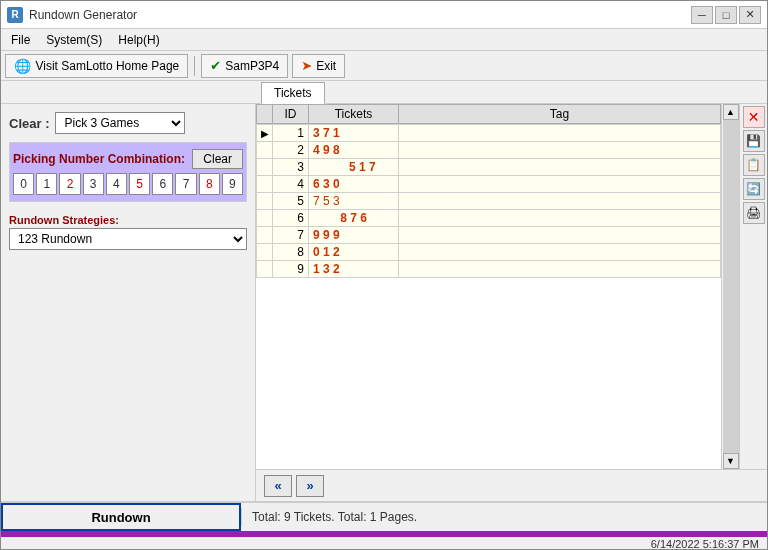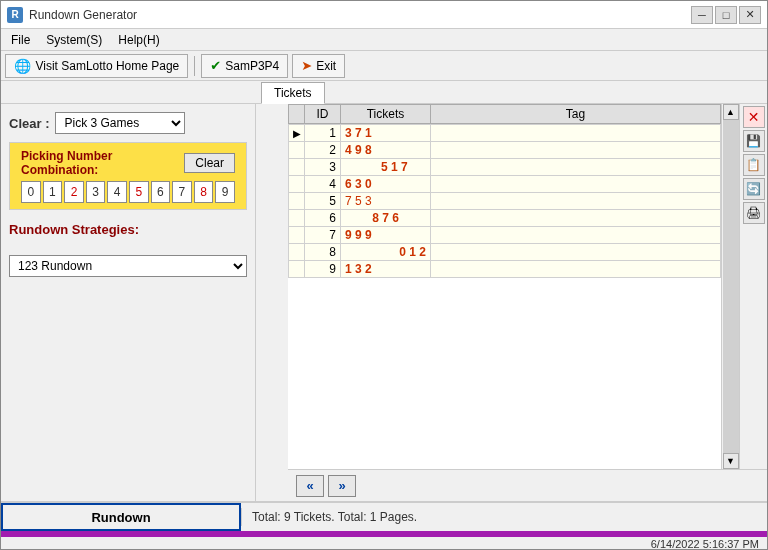--- a/index.html
+++ b/index.html
@@ -177,28 +177,28 @@
       background: white;
       font-size: 12px;
       width: 130px;
       height: 22px;
       cursor: pointer;
     }
 
     .section-label {
       font-weight: bold;
       color: #8b0000;
-      font-size: 13px;
-      margin-bottom: 16px;
+      font-size: 11px;
+      margin-bottom: 0;
     }
 
     .number-section {
       border: 1px solid #ccc;
-      padding: 6px 11px;
-      background: #fde047;
+      padding: 6px 3px;
+      background: #c4b5fd;
     }
 
     .number-header {
       display: flex;
       align-items: center;
       justify-content: space-between;
       margin-bottom: 4px;
     }
 
     .number-header-label {
@@ -247,21 +247,20 @@
       margin-top: 2px;
     }
 
     
     .right-panel {
       flex: 1;
       display: flex;
       flex-direction: column;
       background: #fff;
       position: relative;
-      margin-left: 32px;
     }
 
     
     .right-icons {
       width: 28px;
       background: #f0f0f0;
       border-left: 1px solid #ccc;
       display: flex;
       flex-direction: column;
       align-items: center;
@@ -551,21 +550,21 @@
                     </tr>
                     <tr>
                       <td style="text-align: center; width: 16px; font-size: 10px;"></td>
                       <td style="text-align: right;">7</td>
                       <td style="color: rgb(204, 51, 0); font-weight: bold;">9 9 9</td>
                       <td></td>
                     </tr>
                     <tr>
                       <td style="text-align: center; width: 16px; font-size: 10px;"></td>
                       <td style="text-align: right;">8</td>
-                      <td style="color: rgb(204, 51, 0); font-weight: bold; text-align: right;">0 1 2</td>
+                      <td style="color: rgb(204, 51, 0); font-weight: bold;">0 1 2</td>
                       <td></td>
                     </tr>
                     <tr>
                       <td style="text-align: center; width: 16px; font-size: 10px;"></td>
                       <td style="text-align: right;">9</td>
                       <td style="color: rgb(204, 51, 0); font-weight: bold;">1 3 2</td>
                       <td></td>
                     </tr>
                   </tbody>
               </table>

